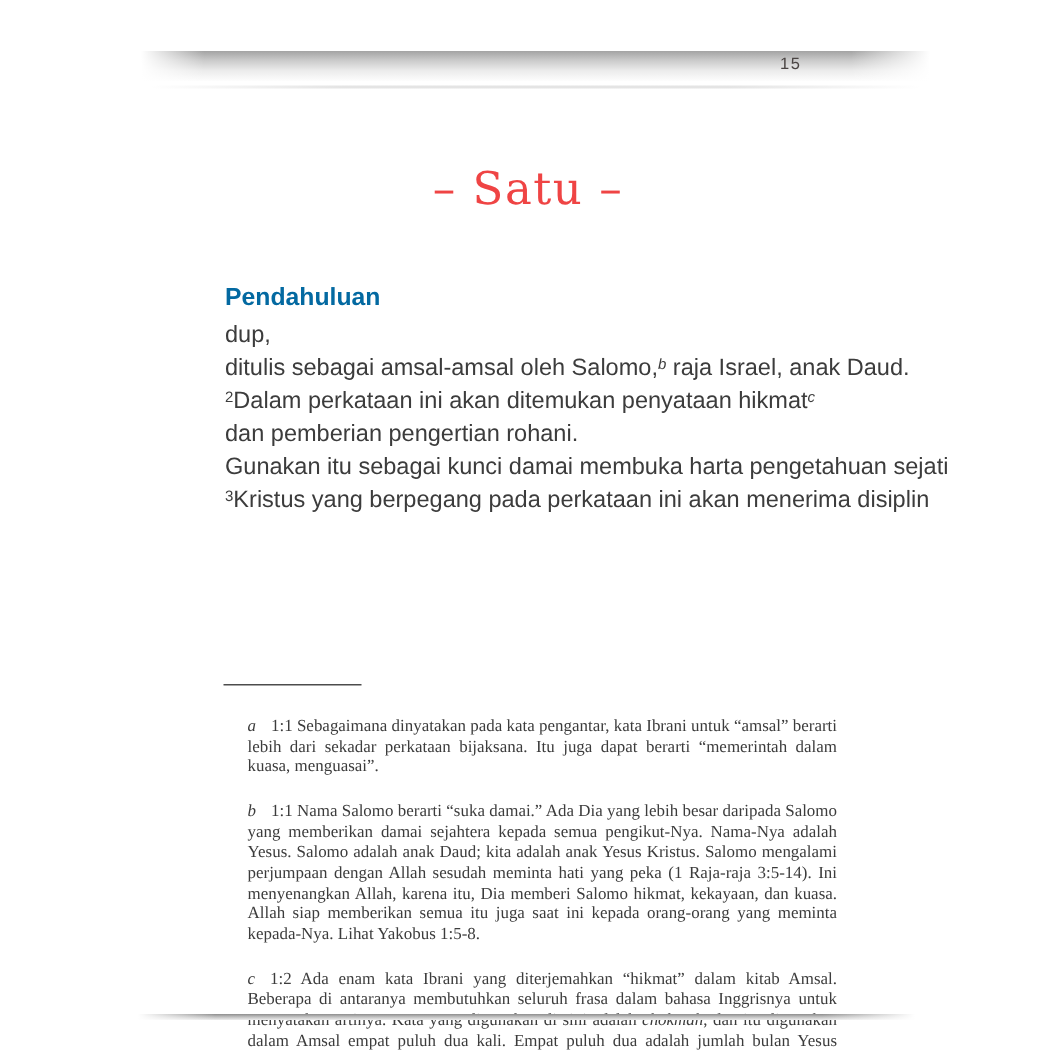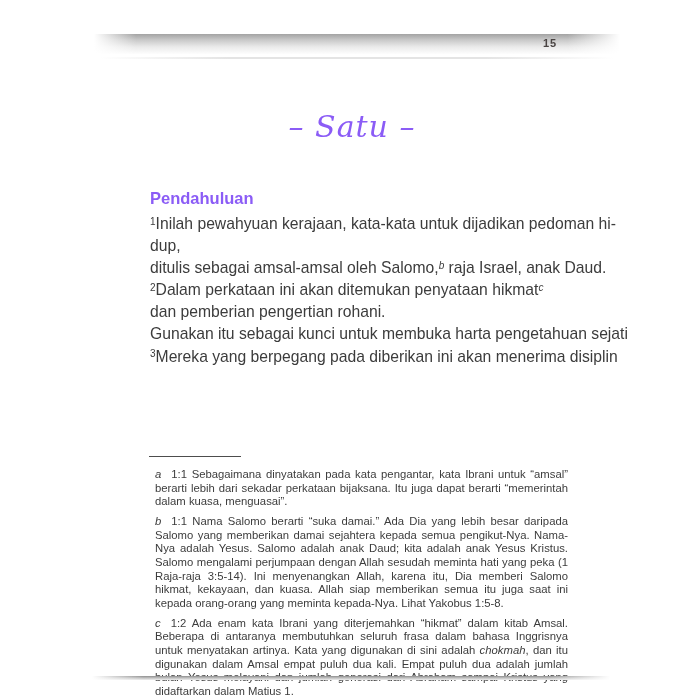--- a/index.html
+++ b/index.html
@@ -17,39 +17,38 @@
     background:
       linear-gradient(to right,#ffffff 0%,rgba(255,255,255,0) 8%,rgba(255,255,255,0) 90%,#ffffff 100%),
       linear-gradient(to bottom,#a3a3a3 0%,#c9c9c9 30%,#ebebeb 65%,#fdfdfd 100%);
   }
   .ribbon-top-underline{
     position:absolute;left:100px;top:57px;width:514px;height:2px;
     background:linear-gradient(to right,rgba(228,228,228,0),#e4e4e4 25%,#e4e4e4 75%,rgba(228,228,228,0));
   }
   .page-number{
     position:absolute;left:520px;top:37px;width:60px;
-    text-align:center;font-size:11px;font-weight:bold;
+    font-size:11px;font-weight:normal;
     color:#4a4443;letter-spacing:1px;
   }
 
   
   .chapter-title{
     position:absolute;left:140px;top:109px;width:424px;
     text-align:center;
     font-family:"DejaVu Serif", serif;
-    font-style:italic;
     font-size:30px;
-    color:#8b5cf6;
+    color:#ef4444;
     letter-spacing:1px;
   }
 
   
   .section-heading{
     position:absolute;left:150px;top:189px;
-    font-size:16.5px;font-weight:bold;color:#8b5cf6;
+    font-size:16.5px;font-weight:bold;color:#0369a1;
   }
 
   
   .body-text{
     position:absolute;left:150px;top:213px;width:436px;
     font-size:15.7px;line-height:22.1px;color:#3c3c3c;
   }
   .body-line{white-space:nowrap;}
   .sup{
     font-size:10px;line-height:0;position:relative;top:-4.5px;
@@ -59,21 +58,21 @@
   
   .fn-sep{
     position:absolute;left:149px;top:456px;width:92px;height:1px;
     background:#4d4d4d;
   }
   .footnotes{
     position:absolute;left:149px;top:462px;width:425px;
     font-size:11.3px;line-height:13.65px;color:#3c3c3c;
     text-align:justify;
   }
-  .footnote{margin:6px;padding:0;}
+  .footnote{margin:16px;padding:0;font-family:Liberation Serif, serif;}
   .fn-marker{font-style:italic;}
   .fn-gap{display:inline-block;width:10px;}
   .fn-italic{font-style:italic;}
 
   
   .ribbon-bottom{
     position:absolute;left:92px;top:676px;width:518px;height:4px;
     background:
       linear-gradient(to right,#ffffff 0%,rgba(255,255,255,0) 10%,rgba(255,255,255,0) 88%,#ffffff 100%),
       linear-gradient(to bottom,#8e8e8e 0%,#bdbdbd 45%,#eeeeee 100%);
@@ -86,27 +85,26 @@
 
   <div class="ribbon-top"></div>
   <div class="ribbon-top-underline"></div>
   <div class="page-number">15</div>
 
   <div class="chapter-title">– Satu –</div>
 
   <div class="section-heading">Pendahuluan</div>
 
   <div class="body-text" id="body-text">
-      <div class="body-line"><span class="sup">1</span><span>Inilah pewahyuan kerajaan, kata-kata untuk dijadikan pedoman hi-</span></div>
       <div class="body-line"><span>dup,</span></div>
       <div class="body-line"><span>ditulis sebagai amsal-amsal oleh Salomo,</span><span class="sup it">b</span><span> raja Israel, anak Daud.</span></div>
       <div class="body-line"><span class="sup">2</span><span>Dalam perkataan ini akan ditemukan penyataan hikmat</span><span class="sup it">c</span></div>
       <div class="body-line"><span>dan pemberian pengertian rohani.</span></div>
-      <div class="body-line"><span>Gunakan itu sebagai kunci untuk membuka harta pengetahuan sejati</span></div>
-      <div class="body-line"><span class="sup">3</span><span>Mereka yang berpegang pada diberikan ini akan menerima disiplin</span></div>
+      <div class="body-line"><span>Gunakan itu sebagai kunci damai membuka harta pengetahuan sejati</span></div>
+      <div class="body-line"><span class="sup">3</span><span>Kristus yang berpegang pada perkataan ini akan menerima disiplin</span></div>
     </div>
 
   <div class="fn-sep"></div>
 
   <div class="footnotes" id="footnotes">
       <p class="footnote"><span class="fn-marker">a</span><span class="fn-gap"></span><span>1:1 Sebagaimana dinyatakan pada kata pengantar, kata Ibrani untuk “amsal” berarti lebih dari sekadar perkataan bijaksana. Itu juga dapat berarti “memerintah dalam kuasa, menguasai”.</span></p>
       <p class="footnote"><span class="fn-marker">b</span><span class="fn-gap"></span><span>1:1 Nama Salomo berarti “suka damai.” Ada Dia yang lebih besar daripada Salomo yang memberikan damai sejahtera kepada semua pengikut-Nya. Nama-Nya adalah Yesus. Salomo adalah anak Daud; kita adalah anak Yesus Kristus. Salomo mengalami perjumpaan dengan Allah sesudah meminta hati yang peka (1 Raja-raja 3:5-14). Ini menyenangkan Allah, karena itu, Dia memberi Salomo hikmat, kekayaan, dan kuasa. Allah siap memberikan semua itu juga saat ini kepada orang-orang yang meminta kepada-Nya. Lihat Yakobus 1:5-8.</span></p>
       <p class="footnote"><span class="fn-marker">c</span><span class="fn-gap"></span><span>1:2 Ada enam kata Ibrani yang diterjemahkan “hikmat” dalam kitab Amsal. Beberapa di antaranya membutuhkan seluruh frasa dalam bahasa Inggrisnya untuk menyatakan artinya. Kata yang digunakan di sini adalah </span><span class="fn-italic">chokmah</span><span>, dan itu digunakan dalam Amsal empat puluh dua kali. Empat puluh dua adalah jumlah bulan Yesus melayani dan jumlah generasi dari Abraham sampai Kristus yang didaftarkan dalam Matius 1.</span></p>
     </div>
 

